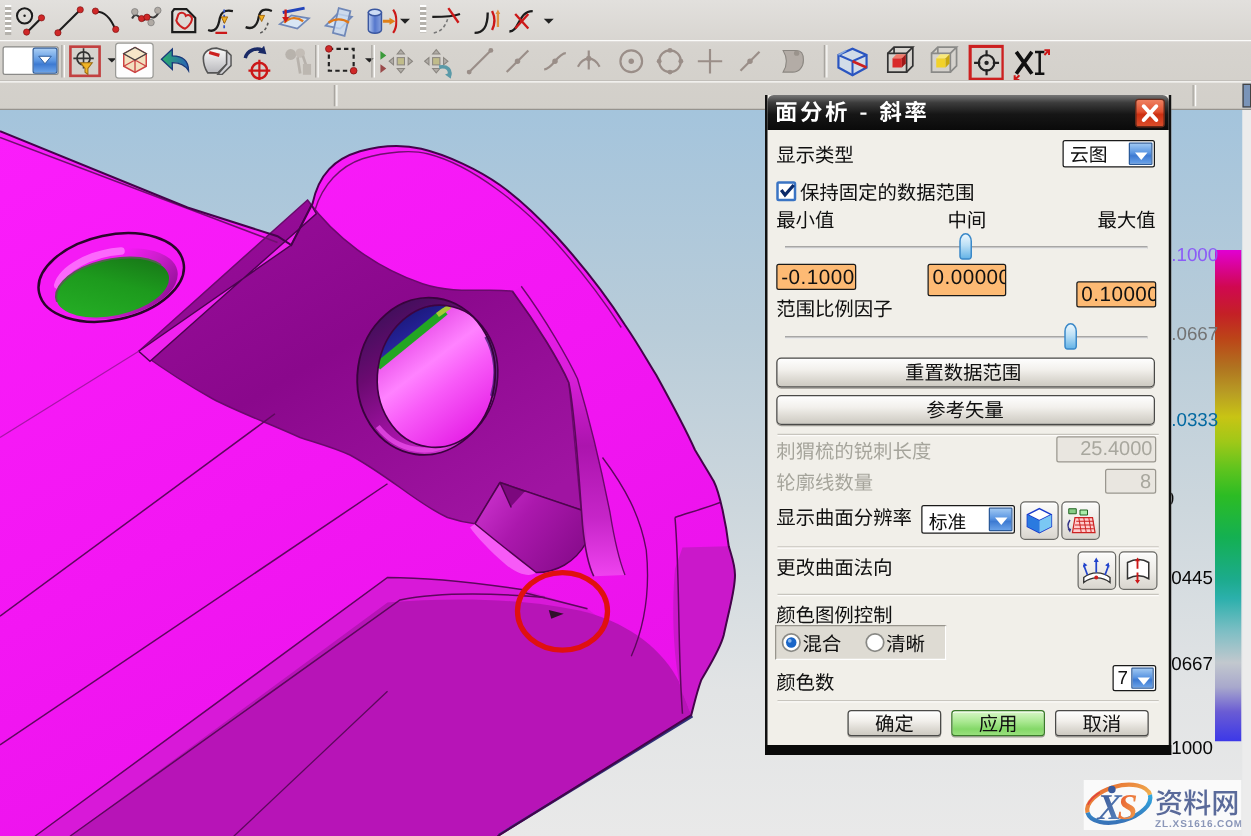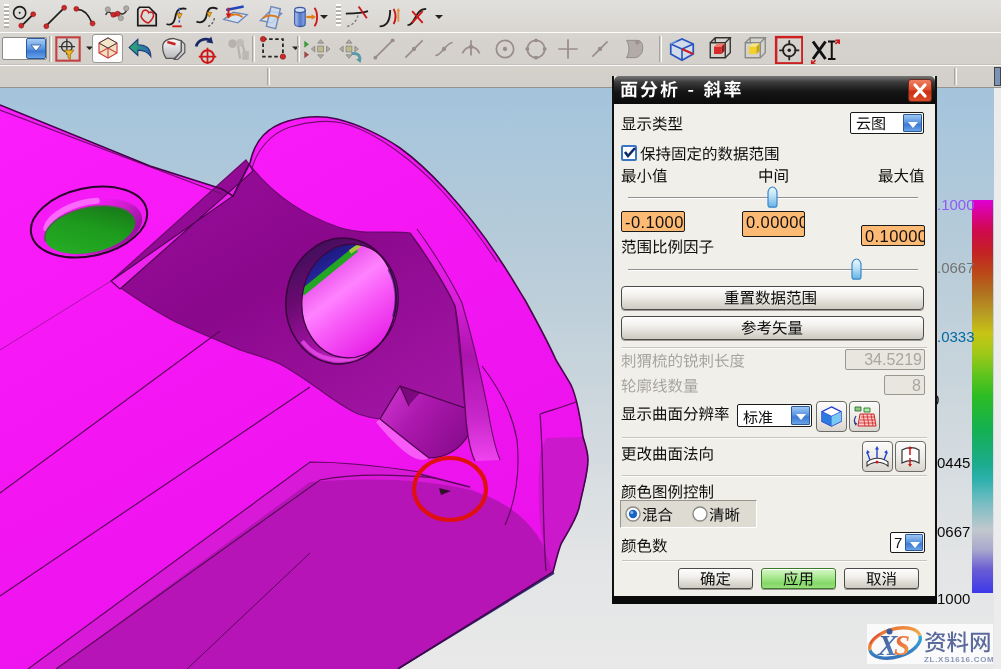--- a/index.html
+++ b/index.html
@@ -508,21 +508,21 @@
       <path fill="#111" d="M2.5 -8.4V-3.5H7.1V-2.5H2V-1.6H7.1V-0.2H0.8V0.7H14.7V-0.2H8.3V-1.6H13.7V-2.5H8.3V-3.5H13.1V-8.4H8.3V-9.3H14.6V-10.3H8.3V-11.5C10.1 -11.6 11.8 -11.8 13.1 -12L12.5 -12.9C10.1 -12.5 5.7 -12.2 2.1 -12.1C2.2 -11.9 2.3 -11.5 2.3 -11.2C3.8 -11.2 5.5 -11.3 7.1 -11.4V-10.3H0.9V-9.3H7.1V-8.4ZM3.6 -5.6H7.1V-4.4H3.6ZM8.3 -5.6H12V-4.4H8.3ZM3.6 -7.5H7.1V-6.4H3.6ZM8.3 -7.5H12V-6.4H8.3Z M25.6 -11.6H28.2V-10.2H25.6ZM22 -11.6H24.5V-10.2H22ZM18.4 -11.6H20.9V-10.2H18.4ZM18.4 -6.6V-0.1H16.4V0.8H30.1V-0.1H28V-6.6H23.2L23.4 -7.5H29.8V-8.4H23.6L23.7 -9.3H29.4V-12.4H17.3V-9.3H22.5L22.4 -8.4H16.6V-7.5H22.3L22.1 -6.6ZM19.6 -0.1V-1.1H26.9V-0.1ZM19.6 -4.3H26.9V-3.4H19.6ZM19.6 -5V-5.8H26.9V-5ZM19.6 -2.7H26.9V-1.8H19.6Z M37.9 -12.7C37.6 -12.1 37.1 -11.2 36.7 -10.7L37.5 -10.3C37.9 -10.8 38.4 -11.6 38.8 -12.3ZM32.4 -12.3C32.8 -11.6 33.2 -10.8 33.3 -10.2L34.2 -10.6C34.1 -11.2 33.7 -12 33.2 -12.6ZM37.4 -4C37 -3.2 36.5 -2.5 35.9 -2C35.3 -2.2 34.7 -2.5 34.1 -2.8C34.4 -3.2 34.6 -3.6 34.8 -4ZM32.7 -2.4C33.5 -2.1 34.3 -1.7 35.1 -1.3C34.1 -0.6 32.9 -0.1 31.6 0.2C31.8 0.4 32.1 0.8 32.2 1.1C33.6 0.7 34.9 0.1 36.1 -0.8C36.6 -0.5 37 -0.2 37.4 0.1L38.1 -0.7C37.8 -0.9 37.3 -1.2 36.8 -1.5C37.6 -2.4 38.3 -3.4 38.7 -4.8L38 -5.1L37.9 -5H35.3L35.6 -5.8L34.6 -6C34.5 -5.7 34.3 -5.3 34.2 -5H32.1V-4H33.7C33.4 -3.4 33 -2.8 32.7 -2.4ZM35 -13V-10.1H31.8V-9.2H34.6C33.9 -8.2 32.7 -7.2 31.6 -6.7C31.8 -6.5 32.1 -6.1 32.2 -5.9C33.2 -6.4 34.2 -7.2 35 -8.2V-6.3H36.1V-8.4C36.8 -7.8 37.8 -7.1 38.1 -6.7L38.8 -7.6C38.4 -7.8 37.1 -8.7 36.3 -9.2H39.2V-10.1H36.1V-13ZM40.7 -12.9C40.4 -10.2 39.7 -7.6 38.5 -5.9C38.7 -5.8 39.2 -5.4 39.3 -5.2C39.7 -5.8 40.1 -6.5 40.4 -7.2C40.7 -5.7 41.2 -4.3 41.8 -3.1C40.9 -1.6 39.7 -0.5 38 0.3C38.2 0.6 38.5 1 38.6 1.3C40.2 0.4 41.4 -0.6 42.3 -2C43.1 -0.7 44.1 0.4 45.3 1.1C45.5 0.8 45.8 0.4 46.1 0.2C44.8 -0.5 43.7 -1.6 43 -3.1C43.8 -4.7 44.3 -6.6 44.6 -8.9H45.7V-10H41.3C41.5 -10.9 41.7 -11.8 41.8 -12.7ZM43.5 -8.9C43.3 -7.1 42.9 -5.6 42.4 -4.3C41.8 -5.7 41.3 -7.3 41 -8.9Z M54 -3.7V1.3H55V0.6H59.8V1.2H60.9V-3.7H57.9V-5.6H61.3V-6.6H57.9V-8.3H60.8V-12.3H52.6V-7.7C52.6 -5.2 52.5 -1.8 50.9 0.6C51.1 0.7 51.6 1 51.8 1.2C53.1 -0.7 53.6 -3.3 53.7 -5.6H56.8V-3.7ZM53.8 -11.3H59.7V-9.3H53.8ZM53.8 -8.3H56.8V-6.6H53.7L53.8 -7.7ZM55 -0.3V-2.7H59.8V-0.3ZM49.1 -13V-9.9H47.2V-8.8H49.1V-5.4C48.3 -5.2 47.5 -4.9 46.9 -4.8L47.3 -3.6L49.1 -4.2V-0.2C49.1 0 49 0.1 48.8 0.1C48.6 0.1 48 0.1 47.4 0.1C47.5 0.4 47.7 0.9 47.7 1.1C48.7 1.1 49.3 1.1 49.6 0.9C50 0.7 50.2 0.4 50.2 -0.2V-4.6L52 -5.2L51.8 -6.2L50.2 -5.7V-8.8H51.9V-9.9H50.2V-13Z M63.2 0.2 64 1.2C65.1 0 66.5 -1.5 67.5 -2.8L66.9 -3.7C65.7 -2.3 64.2 -0.7 63.2 0.2ZM63.8 -8.2C64.7 -7.7 66 -6.9 66.6 -6.4L67.3 -7.3C66.6 -7.8 65.4 -8.5 64.4 -8.9ZM62.9 -5.2C63.8 -4.8 65.1 -4.1 65.8 -3.7L66.4 -4.6C65.8 -5 64.4 -5.6 63.5 -6ZM68.4 -8.4V-1C68.4 0.6 68.9 1 70.8 1C71.2 1 74.2 1 74.6 1C76.3 1 76.7 0.3 76.9 -1.8C76.5 -1.9 76 -2.1 75.8 -2.2C75.7 -0.5 75.5 -0.1 74.6 -0.1C73.9 -0.1 71.3 -0.1 70.8 -0.1C69.8 -0.1 69.5 -0.3 69.5 -1V-7.3H74.3V-4.5C74.3 -4.3 74.3 -4.2 74 -4.2C73.7 -4.2 72.8 -4.2 71.7 -4.2C71.8 -3.9 72 -3.4 72.1 -3.1C73.4 -3.1 74.3 -3.1 74.8 -3.3C75.4 -3.5 75.5 -3.8 75.5 -4.5V-8.4ZM71.9 -13V-11.7H67.6V-13H66.4V-11.7H62.9V-10.6H66.4V-9.1H67.6V-10.6H71.9V-9.1H73.1V-10.6H76.6V-11.7H73.1V-13Z M80.9 -9.7V-8.7H84.6V-7.4H81.6V-6.5H84.6V-5.2H80.7V-4.2H84.6V-1H85.7V-4.2H88.6C88.5 -3.3 88.3 -2.9 88.2 -2.8C88.1 -2.7 88 -2.7 87.8 -2.7C87.6 -2.7 87.1 -2.7 86.5 -2.7C86.7 -2.4 86.8 -2.1 86.8 -1.8C87.4 -1.8 87.9 -1.8 88.2 -1.8C88.6 -1.8 88.8 -1.9 89 -2.1C89.3 -2.4 89.5 -3.1 89.7 -4.7C89.7 -4.9 89.7 -5.2 89.7 -5.2H85.7V-6.5H89V-7.4H85.7V-8.7H89.6V-9.7H85.7V-10.9H84.6V-9.7ZM78.8 -12.4V1.2H79.9V0.5H90.6V1.2H91.8V-12.4ZM79.9 -0.5V-11.4H90.6V-0.5Z"></path>
     </svg>
     <div class="btn" style="left:7px;top:240px;width:303px;height:24px"></div>
     <svg style="position:absolute;left:127px;top:241.5px;overflow:visible" width="62" height="20" viewBox="0 -15.5 62 20">
       <path fill="#111" d="M8.5 -6.2C7.4 -5.5 5.5 -4.8 3.9 -4.4C4.2 -4.2 4.5 -3.8 4.7 -3.6C6.3 -4 8.2 -4.8 9.5 -5.7ZM9.8 -4.4C8.5 -3.4 5.9 -2.6 3.7 -2.2C3.9 -1.9 4.2 -1.6 4.4 -1.3C6.7 -1.8 9.3 -2.7 10.8 -3.9ZM11.8 -2.7C10.1 -1.1 6.5 -0.1 2.7 0.3C3 0.5 3.2 1 3.3 1.3C7.3 0.8 10.9 -0.3 12.8 -2.2ZM2.8 -9.2C3.1 -9.3 3.6 -9.3 6.3 -9.5C6 -9 5.8 -8.5 5.5 -8H0.8V-7H4.8C3.7 -5.7 2.2 -4.6 0.6 -3.9C0.9 -3.7 1.3 -3.2 1.5 -3C3.3 -3.9 5 -5.2 6.2 -7H9.4C10.6 -5.3 12.4 -3.9 14.2 -3.1C14.4 -3.4 14.7 -3.8 15 -4C13.4 -4.6 11.8 -5.7 10.7 -7H14.7V-8H6.9C7.1 -8.5 7.4 -9 7.6 -9.5L11.9 -9.7C12.3 -9.4 12.7 -9 12.9 -8.7L13.9 -9.4C13 -10.4 11.3 -11.7 9.9 -12.6L9 -12C9.6 -11.6 10.2 -11.1 10.8 -10.6L4.8 -10.4C5.8 -11 6.8 -11.7 7.7 -12.5L6.7 -13.1C5.6 -12 4 -11 3.5 -10.7C3.1 -10.5 2.7 -10.3 2.4 -10.3C2.6 -10 2.7 -9.4 2.8 -9.2Z M28.5 -12.3C27.3 -10.9 26 -9.6 24.4 -8.4H23.1V-10.2H26.5V-11.2H23.1V-13H21.9V-11.2H18V-10.2H21.9V-8.4H16.6V-7.4H23C20.8 -6 18.5 -4.9 16.1 -4C16.3 -3.8 16.6 -3.2 16.7 -3C18.1 -3.5 19.4 -4.2 20.8 -4.9C20.4 -4 20 -3.1 19.6 -2.4H26.5C26.3 -1 26.1 -0.3 25.7 -0C25.5 0.1 25.3 0.1 25 0.1C24.5 0.1 23.3 0.1 22.1 -0C22.4 0.3 22.5 0.7 22.5 1.1C23.7 1.1 24.8 1.1 25.3 1.1C25.9 1.1 26.3 1 26.6 0.7C27.1 0.3 27.5 -0.7 27.8 -2.8C27.8 -3 27.9 -3.4 27.9 -3.4H21.3L22 -4.9H28.6V-5.9H22.5C23.2 -6.3 24 -6.9 24.8 -7.4H30.1V-8.4H26.1C27.3 -9.5 28.4 -10.6 29.4 -11.8Z M34.9 -13.1C34.3 -11 33.2 -9 32 -7.7C32.3 -7.6 32.8 -7.3 33.1 -7.1C33.7 -7.8 34.4 -8.8 34.9 -9.9H38V-7.4C38 -7.1 38 -6.7 38 -6.4H31.9V-5.2H37.8C37.4 -3.2 35.9 -1.1 31.6 0.3C31.9 0.5 32.2 1 32.3 1.3C36.5 -0.1 38.2 -2.1 38.8 -4.3C40 -1.4 42 0.4 45.2 1.2C45.3 0.9 45.7 0.4 46 0.2C42.6 -0.6 40.6 -2.4 39.7 -5.2H45.6V-6.4H39.2L39.2 -7.4V-9.9H44.5V-11.1H35.5C35.7 -11.6 35.9 -12.2 36.1 -12.8Z M50.4 -10.3H58.1V-9.5H50.4ZM50.4 -11.8H58.1V-11H50.4ZM49.2 -12.5V-8.8H59.2V-12.5ZM47.3 -8.1V-7.2H61.2V-8.1ZM50.1 -4.2H53.7V-3.3H50.1ZM54.8 -4.2H58.5V-3.3H54.8ZM50.1 -5.8H53.7V-4.9H50.1ZM54.8 -5.8H58.5V-4.9H54.8ZM47.2 -0V0.9H61.3V-0H54.8V-0.9H60V-1.8H54.8V-2.6H59.7V-6.5H49V-2.6H53.7V-1.8H48.5V-0.9H53.7V-0Z"></path>
     </svg>
     <div class="groove" style="top:271px"></div>
     <svg style="position:absolute;left:7px;top:274.5px;overflow:visible" width="124" height="20" viewBox="0 -15.5 124 20">
       <path fill="#a5a49b" d="M9.7 -11.3V-2.7H10.8V-11.3ZM13.1 -12.7V-0.3C13.1 0 13 0.1 12.7 0.1C12.4 0.1 11.5 0.1 10.6 0.1C10.7 0.4 10.9 0.9 11 1.2C12.3 1.3 13.1 1.2 13.6 1C14 0.8 14.2 0.5 14.2 -0.3V-12.7ZM1.3 -8.6V-4.4H2.3V-7.6H4.3V-5.3C3.5 -3.6 1.9 -1.7 0.4 -0.8C0.6 -0.5 0.9 -0 1 0.3C2.2 -0.6 3.4 -2 4.3 -3.5V1.2H5.4V-3.1C6.3 -2.4 7.5 -1.4 8.1 -0.9L8.7 -2C8.2 -2.3 6.2 -3.7 5.4 -4.2V-7.6H7.5V-5.5C7.5 -5.3 7.4 -5.3 7.3 -5.3C7.1 -5.3 6.6 -5.3 6 -5.3C6.1 -5.1 6.2 -4.7 6.3 -4.4C7.2 -4.4 7.7 -4.4 8.1 -4.6C8.4 -4.7 8.5 -5 8.5 -5.5V-8.6H5.4V-10.1H8.9V-11.1H5.4V-12.9H4.3V-11.1H0.8V-10.1H4.3V-8.6Z M21.5 -12.5V-7.1H29.8V-12.5ZM20 -12.7C19.7 -12.2 19.3 -11.6 18.9 -11.1C18.5 -11.6 18 -12.1 17.4 -12.7L16.6 -12C17.2 -11.4 17.7 -10.8 18.1 -10.2C17.5 -9.5 16.7 -8.9 16.1 -8.4C16.3 -8.2 16.6 -7.7 16.8 -7.4C17.4 -7.9 18.1 -8.5 18.7 -9.2C18.9 -8.6 19.1 -7.9 19.2 -7.3C18.6 -5.8 17.4 -4.3 16.2 -3.5C16.5 -3.3 16.8 -2.8 17 -2.5C17.8 -3.2 18.7 -4.3 19.4 -5.4L19.4 -4.7C19.4 -2.7 19.3 -0.9 18.9 -0.4C18.8 -0.2 18.6 -0.2 18.4 -0.1C18 -0.1 17.5 -0.1 16.7 -0.2C16.9 0.2 17.1 0.6 17.1 1C17.7 1 18.4 1 18.9 0.9C19.2 0.9 19.5 0.7 19.7 0.4C20.4 -0.4 20.5 -2.5 20.5 -4.7C20.5 -6.6 20.4 -8.4 19.5 -10.1C20 -10.8 20.5 -11.5 20.9 -12.1ZM22.5 -9.4H24.9V-8.1H22.5ZM26 -9.4H28.7V-8.1H26ZM22.5 -11.6H24.9V-10.2H22.5ZM26 -11.6H28.7V-10.2H26ZM28 -5.3V-4.2H23.1V-5.3ZM22 -6.2V1.2H23.1V-1.4H28V-0C28 0.2 28 0.2 27.8 0.2C27.6 0.2 26.9 0.2 26.2 0.2C26.4 0.5 26.5 0.9 26.6 1.2C27.6 1.2 28.2 1.2 28.6 1C29 0.9 29.2 0.6 29.2 0V-6.2ZM23.1 -3.4H28V-2.3H23.1Z M40.4 -5.6V0.7H41.4V-5.6ZM37.9 -5.6V-3.9C37.9 -2.5 37.7 -0.8 35.5 0.5C35.7 0.6 36.1 1 36.2 1.3C38.6 -0.2 38.9 -2.1 38.9 -3.9V-5.6ZM42.9 -5.6V-0.6C42.9 0.4 43 0.6 43.2 0.8C43.4 1 43.7 1.1 44 1.1C44.2 1.1 44.5 1.1 44.7 1.1C45 1.1 45.2 1 45.4 0.9C45.6 0.8 45.8 0.6 45.8 0.3C45.9 0 46 -0.8 46 -1.5C45.7 -1.6 45.3 -1.7 45.1 -1.9C45.1 -1.2 45.1 -0.6 45.1 -0.3C45 -0.1 45 0 44.9 0.1C44.9 0.1 44.7 0.2 44.6 0.2C44.5 0.2 44.3 0.2 44.3 0.2C44.1 0.2 44.1 0.1 44 0.1C43.9 0 43.9 -0.2 43.9 -0.5V-5.6ZM40.1 -12.7C40.3 -12.2 40.6 -11.6 40.8 -11.1H36.8V-10.1H39.4C38.8 -9.2 37.9 -8 37.6 -7.7C37.4 -7.5 37.1 -7.3 36.9 -7.3C37 -7.1 37.2 -6.5 37.2 -6.2C37.7 -6.4 38.4 -6.4 44.2 -6.8C44.4 -6.5 44.7 -6.1 44.8 -5.8L45.7 -6.5C45.2 -7.4 44 -8.8 43.1 -9.8L42.3 -9.3C42.7 -8.8 43.1 -8.3 43.5 -7.8L38.8 -7.5C39.4 -8.2 40.1 -9.3 40.7 -10.1H45.6V-11.1H42C41.8 -11.7 41.4 -12.5 41.1 -13.1ZM33.8 -13V-10H31.8V-8.9H33.7C33.2 -6.8 32.3 -4.4 31.4 -3.1C31.6 -2.8 31.9 -2.3 32 -1.9C32.7 -2.9 33.3 -4.5 33.8 -6.2V1.2H34.9V-6.9C35.3 -6.1 35.8 -5.2 36 -4.7L36.7 -5.5C36.4 -6 35.2 -7.8 34.9 -8.3V-8.9H36.5V-10H34.9V-13Z M55.1 -6.6C55.9 -5.4 57 -3.9 57.4 -2.9L58.4 -3.5C57.9 -4.5 56.8 -6 56 -7.1ZM50.2 -13.1C50.1 -12.3 49.8 -11.3 49.6 -10.5H47.8V0.8H48.9V-0.4H53.2V-10.5H50.7C50.9 -11.2 51.2 -12.1 51.5 -12.8ZM48.9 -9.5H52.2V-6.2H48.9ZM48.9 -1.4V-5.2H52.2V-1.4ZM55.8 -13.1C55.3 -10.9 54.4 -8.8 53.4 -7.4C53.6 -7.3 54.1 -6.9 54.3 -6.8C54.9 -7.5 55.4 -8.4 55.8 -9.5H59.8C59.6 -3.3 59.3 -0.9 58.8 -0.4C58.7 -0.2 58.5 -0.1 58.2 -0.1C57.8 -0.1 56.9 -0.1 55.9 -0.2C56.1 0.1 56.2 0.6 56.2 0.9C57.1 1 58 1 58.6 0.9C59.1 0.9 59.5 0.8 59.8 0.3C60.4 -0.5 60.7 -2.9 60.9 -10C60.9 -10.1 60.9 -10.6 60.9 -10.6H56.2C56.5 -11.3 56.7 -12.1 56.9 -12.8Z M70 -8.9H74.9V-6H70ZM64.7 -13C64.2 -11.5 63.4 -10.1 62.5 -9.2C62.7 -9 63 -8.4 63.1 -8.1C63.6 -8.7 64.1 -9.4 64.5 -10.1H68.2V-11.3H65.1C65.3 -11.7 65.5 -12.2 65.7 -12.7ZM68.9 -9.9V-5H70.6C70.4 -2.6 69.9 -0.7 67.6 0.4C67.9 0.6 68.2 1 68.3 1.3C70.9 0 71.5 -2.2 71.7 -5H73V-0.5C73 0.7 73.3 1 74.3 1C74.6 1 75.5 1 75.7 1C76.6 1 76.9 0.5 77 -1.5C76.7 -1.6 76.2 -1.8 76 -2C76 -0.3 75.9 -0 75.6 -0C75.4 -0 74.7 -0 74.5 -0C74.2 -0 74.1 -0.1 74.1 -0.5V-5H76.1V-9.9H74.4C74.8 -10.7 75.3 -11.7 75.7 -12.6L74.5 -13C74.2 -12.1 73.6 -10.8 73.2 -9.9H70.9L71.9 -10.4C71.7 -11.1 71.1 -12.2 70.5 -13L69.5 -12.6C70 -11.7 70.6 -10.6 70.8 -9.9ZM64.8 1.1C65.1 0.9 65.5 0.7 68.1 -0.8C68 -1 67.9 -1.5 67.9 -1.8L66.1 -0.9V-4.3H68.1V-5.3H66.1V-7.4H67.8V-8.5H63.6V-7.4H65V-5.3H62.9V-4.3H65V-1C65 -0.4 64.6 -0 64.3 0.1C64.5 0.4 64.8 0.9 64.8 1.1Z M87.2 -11.3V-2.7H88.3V-11.3ZM90.6 -12.7V-0.3C90.6 0 90.5 0.1 90.2 0.1C89.9 0.1 89 0.1 88.1 0.1C88.2 0.4 88.4 0.9 88.5 1.2C89.8 1.3 90.6 1.2 91.1 1C91.5 0.8 91.7 0.5 91.7 -0.3V-12.7ZM78.8 -8.6V-4.4H79.8V-7.6H81.8V-5.3C81 -3.6 79.4 -1.7 77.9 -0.8C78.1 -0.5 78.4 -0 78.5 0.3C79.7 -0.6 80.9 -2 81.8 -3.5V1.2H82.9V-3.1C83.8 -2.4 85 -1.4 85.6 -0.9L86.2 -2C85.7 -2.3 83.7 -3.7 82.9 -4.2V-7.6H85V-5.5C85 -5.3 84.9 -5.3 84.8 -5.3C84.6 -5.3 84.1 -5.3 83.5 -5.3C83.6 -5.1 83.7 -4.7 83.8 -4.4C84.7 -4.4 85.2 -4.4 85.6 -4.6C85.9 -4.7 86 -5 86 -5.5V-8.6H82.9V-10.1H86.4V-11.1H82.9V-12.9H81.8V-11.1H78.3V-10.1H81.8V-8.6Z M104.9 -12.7C103.6 -11.1 101.3 -9.6 99.1 -8.7C99.4 -8.5 99.9 -8 100.1 -7.8C102.2 -8.8 104.5 -10.4 106.1 -12.2ZM93.9 -7V-5.8H96.8V-0.9C96.8 -0.2 96.5 0 96.2 0.1C96.4 0.4 96.6 0.9 96.7 1.1C97.1 0.9 97.7 0.7 101.9 -0.4C101.8 -0.7 101.8 -1.2 101.8 -1.5L98.1 -0.6V-5.8H100.5C101.7 -2.6 103.9 -0.3 107.2 0.8C107.3 0.4 107.7 -0 108 -0.3C105 -1.2 102.8 -3.1 101.7 -5.8H107.6V-7H98.1V-12.9H96.8V-7Z M114.5 -10V-8.6H112V-7.7H114.5V-5.1H120.5V-7.7H123V-8.6H120.5V-10H119.4V-8.6H115.6V-10ZM119.4 -7.7V-6H115.6V-7.7ZM120.2 -3.1C119.6 -2.3 118.6 -1.7 117.5 -1.2C116.4 -1.7 115.5 -2.4 114.8 -3.1ZM112.2 -4.1V-3.1H114.2L113.7 -2.9C114.3 -2.1 115.2 -1.3 116.2 -0.7C114.7 -0.3 113.1 0 111.5 0.2C111.6 0.4 111.9 0.9 111.9 1.1C113.9 0.9 115.8 0.5 117.4 -0.1C119 0.6 120.8 1 122.7 1.2C122.9 0.9 123.2 0.5 123.4 0.2C121.7 0.1 120.1 -0.2 118.7 -0.7C120.1 -1.4 121.2 -2.4 121.9 -3.8L121.2 -4.2L121 -4.1ZM115.8 -12.8C116 -12.4 116.3 -11.9 116.5 -11.5H110.5V-7.3C110.5 -4.9 110.3 -1.6 109.1 0.7C109.4 0.8 109.9 1.1 110.1 1.2C111.4 -1.2 111.6 -4.8 111.6 -7.3V-10.4H123.2V-11.5H117.8C117.6 -12 117.3 -12.6 117 -13.1Z"></path>
     </svg>
-    <div class="fldd" style="left:231px;top:273px;width:80px;height:21px;padding:1px 2px 0 0">34.5219</div>
+    <div class="fldd" style="left:231px;top:273px;width:80px;height:21px;padding:1px 2px 0 0">25.4000</div>
     <svg style="position:absolute;left:7px;top:299.5px;overflow:visible" width="78" height="20" viewBox="0 -15.5 78 20">
       <path fill="#a5a49b" d="M10 -13.1C9.3 -11.2 7.9 -8.9 5.8 -7.3C6.1 -7.1 6.4 -6.7 6.6 -6.5C8.3 -7.8 9.5 -9.5 10.4 -11.1C11.4 -9.3 12.8 -7.6 14 -6.6C14.2 -6.9 14.6 -7.3 14.9 -7.5C13.5 -8.5 11.9 -10.4 11 -12.3L11.2 -12.8ZM12.7 -6.6C11.7 -5.9 10.3 -5 9.1 -4.3V-7.3H7.9V-0.9C7.9 0.4 8.3 0.8 9.8 0.8C10.1 0.8 12.2 0.8 12.5 0.8C13.9 0.8 14.2 0.2 14.3 -1.9C14 -2 13.5 -2.2 13.3 -2.4C13.2 -0.6 13.1 -0.2 12.4 -0.2C12 -0.2 10.3 -0.2 10 -0.2C9.2 -0.2 9.1 -0.3 9.1 -0.9V-3.1C10.5 -3.7 12.2 -4.8 13.5 -5.6ZM1.2 -5.1C1.3 -5.3 1.8 -5.4 2.3 -5.4H3.6V-3.1L0.6 -2.6L0.9 -1.5L3.6 -2V1.2H4.6V-2.2L6.5 -2.6L6.4 -3.6L4.6 -3.3V-5.4H6.2V-6.4H4.6V-8.8H3.6V-6.4H2.2C2.7 -7.5 3.1 -8.8 3.4 -10.1H6.2V-11.2H3.7C3.9 -11.7 4 -12.3 4.1 -12.8L3 -13C2.9 -12.4 2.8 -11.8 2.7 -11.2H0.7V-10.1H2.4C2.1 -8.8 1.8 -7.8 1.6 -7.4C1.3 -6.7 1.1 -6.2 0.9 -6.1C1 -5.9 1.2 -5.4 1.2 -5.1Z M20.4 -7H23.5V-5.9H20.4ZM19.5 -7.7V-5.2H24.4V-7.7ZM20.9 -10.3C21.1 -10 21.3 -9.6 21.5 -9.3H18.8V-8.4H25V-9.3H22.7C22.5 -9.7 22.3 -10.2 22 -10.6ZM23.9 -4.4 23.7 -4.4H19.2V-3.6H22.8C22.4 -3.3 21.9 -3 21.5 -2.8V-2.2L18.5 -2.1L18.6 -1.1L21.5 -1.3V0C21.5 0.2 21.4 0.2 21.2 0.2C21 0.3 20.4 0.3 19.7 0.2C19.8 0.5 20 0.8 20 1.1C21 1.1 21.6 1.1 22 0.9C22.4 0.8 22.5 0.6 22.5 0.1V-1.4L25.1 -1.6L25.1 -2.4L22.5 -2.3V-2.5C23.3 -2.9 24.1 -3.4 24.8 -4L24.1 -4.5ZM25.6 -9.7V1.3H26.6V-8.7H28.8C28.5 -7.8 28 -6.6 27.5 -5.6C28.7 -4.4 29 -3.5 29 -2.7C29 -2.3 29 -1.9 28.7 -1.7C28.6 -1.6 28.4 -1.6 28.2 -1.6C27.9 -1.6 27.5 -1.6 27.1 -1.6C27.3 -1.3 27.4 -0.9 27.4 -0.6C27.8 -0.6 28.3 -0.6 28.6 -0.6C28.9 -0.6 29.2 -0.7 29.4 -0.9C29.9 -1.2 30.1 -1.8 30.1 -2.6C30.1 -3.5 29.8 -4.5 28.5 -5.7C29.1 -6.8 29.7 -8.2 30.2 -9.3L29.5 -9.7L29.3 -9.7ZM22.7 -12.8C22.9 -12.5 23.1 -12.1 23.2 -11.7H17.2V-6.9C17.2 -4.7 17.1 -1.6 16 0.6C16.2 0.7 16.7 1.1 16.9 1.3C18.1 -1.1 18.3 -4.5 18.3 -6.9V-10.7H30.2V-11.7H24.6C24.4 -12.1 24.1 -12.7 23.8 -13.1Z M31.8 -0.8 32.1 0.3C33.5 -0.2 35.4 -0.7 37.2 -1.2L37 -2.2C35.1 -1.7 33.1 -1.1 31.8 -0.8ZM41.9 -12.1C42.7 -11.7 43.7 -11.1 44.2 -10.7L44.8 -11.4C44.3 -11.8 43.4 -12.4 42.6 -12.7ZM32.1 -6.6C32.3 -6.7 32.7 -6.8 34.6 -7C33.9 -6 33.3 -5.2 33 -4.9C32.5 -4.3 32.2 -4 31.8 -3.9C32 -3.6 32.1 -3.1 32.2 -2.8C32.5 -3 33.1 -3.2 37 -4C36.9 -4.2 36.9 -4.6 37 -4.9L33.9 -4.4C35 -5.8 36.2 -7.5 37.2 -9.2L36.2 -9.8C35.9 -9.2 35.6 -8.6 35.3 -8L33.3 -7.8C34.2 -9.2 35.1 -10.8 35.8 -12.5L34.7 -13C34.1 -11.1 33 -9.1 32.6 -8.6C32.3 -8.1 32 -7.7 31.7 -7.7C31.9 -7.3 32.1 -6.8 32.1 -6.6ZM44.7 -5.4C44.1 -4.4 43.3 -3.5 42.3 -2.8C42 -3.6 41.8 -4.6 41.7 -5.7L45.6 -6.4L45.4 -7.5L41.5 -6.7C41.4 -7.4 41.4 -8.1 41.3 -8.8L45.2 -9.4L45 -10.4L41.3 -9.8C41.2 -10.9 41.2 -11.9 41.2 -13.1H40.1C40.1 -11.9 40.1 -10.8 40.2 -9.7L37.7 -9.3L37.9 -8.2L40.2 -8.6C40.3 -7.9 40.3 -7.2 40.4 -6.5L37.4 -6L37.6 -4.9L40.6 -5.5C40.7 -4.2 41 -3 41.3 -2.1C40 -1.2 38.5 -0.5 36.9 0C37.2 0.3 37.5 0.7 37.6 1C39.1 0.4 40.5 -0.2 41.7 -1C42.3 0.4 43.2 1.2 44.3 1.2C45.4 1.2 45.7 0.7 45.9 -1.1C45.7 -1.2 45.3 -1.4 45.1 -1.7C45 -0.3 44.8 0.1 44.4 0.1C43.7 0.1 43.2 -0.6 42.7 -1.7C43.9 -2.6 45 -3.7 45.7 -4.9Z M53.4 -12.7C53.1 -12.1 52.6 -11.2 52.2 -10.7L53 -10.3C53.4 -10.8 53.9 -11.6 54.3 -12.3ZM47.9 -12.3C48.3 -11.6 48.7 -10.8 48.8 -10.2L49.7 -10.6C49.6 -11.2 49.2 -12 48.7 -12.6ZM52.9 -4C52.5 -3.2 52 -2.5 51.4 -2C50.8 -2.2 50.2 -2.5 49.6 -2.8C49.9 -3.2 50.1 -3.6 50.3 -4ZM48.2 -2.4C49 -2.1 49.8 -1.7 50.6 -1.3C49.6 -0.6 48.4 -0.1 47.1 0.2C47.3 0.4 47.6 0.8 47.7 1.1C49.1 0.7 50.4 0.1 51.6 -0.8C52.1 -0.5 52.5 -0.2 52.9 0.1L53.6 -0.7C53.3 -0.9 52.8 -1.2 52.3 -1.5C53.1 -2.4 53.8 -3.4 54.2 -4.8L53.5 -5.1L53.4 -5H50.8L51.1 -5.8L50.1 -6C50 -5.7 49.8 -5.3 49.7 -5H47.6V-4H49.2C48.9 -3.4 48.5 -2.8 48.2 -2.4ZM50.5 -13V-10.1H47.3V-9.2H50.1C49.4 -8.2 48.2 -7.2 47.1 -6.7C47.3 -6.5 47.6 -6.1 47.7 -5.9C48.7 -6.4 49.7 -7.2 50.5 -8.2V-6.3H51.6V-8.4C52.3 -7.8 53.3 -7.1 53.6 -6.7L54.3 -7.6C53.9 -7.8 52.6 -8.7 51.8 -9.2H54.7V-10.1H51.6V-13ZM56.2 -12.9C55.9 -10.2 55.2 -7.6 54 -5.9C54.2 -5.8 54.7 -5.4 54.8 -5.2C55.2 -5.8 55.6 -6.5 55.9 -7.2C56.2 -5.7 56.7 -4.3 57.3 -3.1C56.4 -1.6 55.2 -0.5 53.5 0.3C53.7 0.6 54 1 54.1 1.3C55.7 0.4 56.9 -0.6 57.8 -2C58.6 -0.7 59.6 0.4 60.8 1.1C61 0.8 61.3 0.4 61.6 0.2C60.3 -0.5 59.2 -1.6 58.5 -3.1C59.3 -4.7 59.8 -6.6 60.1 -8.9H61.2V-10H56.8C57 -10.9 57.2 -11.8 57.3 -12.7ZM59 -8.9C58.8 -7.1 58.4 -5.6 57.9 -4.3C57.3 -5.7 56.8 -7.3 56.5 -8.9Z M65.9 -10.3H73.6V-9.5H65.9ZM65.9 -11.8H73.6V-11H65.9ZM64.7 -12.5V-8.8H74.7V-12.5ZM62.8 -8.1V-7.2H76.7V-8.1ZM65.6 -4.2H69.2V-3.3H65.6ZM70.3 -4.2H74V-3.3H70.3ZM65.6 -5.8H69.2V-4.9H65.6ZM70.3 -5.8H74V-4.9H70.3ZM62.7 -0V0.9H76.8V-0H70.3V-0.9H75.5V-1.8H70.3V-2.6H75.2V-6.5H64.5V-2.6H69.2V-1.8H64V-0.9H69.2V-0Z"></path>
     </svg>
     <div class="fldd" style="left:270px;top:299px;width:41px;height:20px;padding:1px 3px 0 0">8</div>
     <svg style="position:absolute;left:7px;top:327.5px;overflow:visible" width="108" height="20" viewBox="0 -15.5 108 20">
       <path fill="#111" d="M3.8 -8.8H11.7V-7.2H3.8ZM3.8 -11.3H11.7V-9.7H3.8ZM2.7 -12.3V-6.3H12.9V-12.3ZM12.7 -5.1C12.2 -4.1 11.3 -2.8 10.6 -2L11.5 -1.5C12.2 -2.3 13.1 -3.6 13.7 -4.7ZM1.9 -4.6C2.6 -3.6 3.3 -2.2 3.7 -1.4L4.6 -1.9C4.3 -2.7 3.5 -4 2.8 -5ZM8.9 -5.7V-0.6H6.6V-5.7H5.5V-0.6H0.6V0.5H14.9V-0.6H10V-5.7Z M19.1 -5.4C18.5 -3.7 17.3 -2 16 -0.9C16.3 -0.7 16.9 -0.4 17.1 -0.2C18.3 -1.4 19.6 -3.2 20.3 -5.1ZM26.1 -5C27.2 -3.5 28.4 -1.5 28.8 -0.2L30 -0.7C29.5 -2 28.3 -4 27.2 -5.4ZM17.8 -11.9V-10.7H28.7V-11.9ZM16.4 -8.1V-7H22.6V-0.3C22.6 -0 22.6 0 22.3 0C22 0 21 0 19.9 0C20.1 0.4 20.3 0.9 20.3 1.2C21.7 1.2 22.6 1.2 23.2 1C23.7 0.8 23.9 0.5 23.9 -0.3V-7H30.1V-8.1Z M40 -12.9V-9.9H37.4V-12.9H36.2V-9.9H32.5V1.2H33.6V0.2H43.9V1.2H45V-9.9H41.1V-12.9ZM33.6 -0.9V-4.3H36.2V-0.9ZM43.9 -0.9H41.1V-4.3H43.9ZM37.4 -0.9V-4.3H40V-0.9ZM33.6 -5.4V-8.8H36.2V-5.4ZM43.9 -5.4H41.1V-8.8H43.9ZM37.4 -5.4V-8.8H40V-5.4Z M52.5 -5.2H55.8V-3.4H52.5ZM52.5 -6.1V-7.8H55.8V-6.1ZM52.5 -2.5H55.8V-0.7H52.5ZM47.4 -12V-10.9H53.4C53.3 -10.2 53.1 -9.5 52.9 -8.9H48.1V1.2H49.2V0.4H59.2V1.2H60.4V-8.9H54.1L54.7 -10.9H61.1V-12ZM49.2 -0.7V-7.8H51.5V-0.7ZM59.2 -0.7H56.9V-7.8H59.2Z M72.4 -12.7 71.4 -12.3C72.5 -10 74.3 -7.5 76 -6.1C76.2 -6.4 76.6 -6.8 76.9 -7.1C75.3 -8.3 73.4 -10.6 72.4 -12.7ZM67 -12.7C66.1 -10.3 64.5 -8.2 62.7 -6.9C63 -6.6 63.5 -6.2 63.7 -6C64.1 -6.3 64.5 -6.7 64.9 -7.1V-6H67.9C67.5 -3.4 66.7 -0.9 63 0.3C63.3 0.5 63.6 1 63.7 1.3C67.7 -0.1 68.7 -2.9 69.1 -6H73.3C73.2 -2.1 72.9 -0.6 72.5 -0.2C72.4 -0.1 72.2 -0 71.9 -0C71.5 -0 70.6 -0 69.5 -0.1C69.8 0.2 69.9 0.7 69.9 1C70.9 1.1 71.9 1.1 72.4 1.1C72.9 1 73.3 0.9 73.6 0.5C74.1 -0.1 74.3 -1.8 74.6 -6.6C74.6 -6.8 74.6 -7.2 74.6 -7.2H65C66.3 -8.6 67.5 -10.4 68.3 -12.4Z M83.9 -9.9C83.9 -8.3 83.7 -6.3 83.3 -5.1L84.2 -4.9C84.6 -6.2 84.8 -8.2 84.8 -9.8ZM85.6 -12.9V-7.1C85.6 -4.3 85.3 -1.6 82.8 0.4C83 0.6 83.4 1 83.5 1.2C86.3 -1 86.6 -4 86.6 -7.1V-12.9ZM78.9 -9.5C79.2 -8.7 79.4 -7.6 79.4 -6.9L80.3 -7.1C80.3 -7.8 80 -8.9 79.7 -9.7ZM87.7 -9.5C87.9 -8.7 88.2 -7.6 88.2 -6.9L89.1 -7.1C89.1 -7.8 88.8 -8.9 88.5 -9.7ZM79.6 -12.6C79.9 -12.1 80.2 -11.5 80.4 -11H78.3V-10H83.2V-11H81.5C81.3 -11.5 81 -12.3 80.6 -12.9ZM78.4 -4V-3.1H80.2C80.1 -1.8 79.8 -0.4 78.4 0.5C78.6 0.7 78.9 1 79.1 1.3C80.7 0.1 81.2 -1.6 81.3 -3.1H83.2V-4H81.3V-5.9H83.3V-6.9H82C82.3 -7.6 82.6 -8.7 82.8 -9.5L81.9 -9.8C81.7 -8.9 81.4 -7.7 81.1 -6.9H78.2V-5.9H80.2V-4ZM88.5 -12.7C88.8 -12.2 89.1 -11.5 89.3 -11H87.1V-10H92.2V-11H90.5C90.2 -11.6 89.9 -12.4 89.5 -13ZM87.1 -3.6V-2.6H89.1V1.2H90.2V-2.6H92.2V-3.6H90.2V-5.8H92.4V-6.8H90.9C91.2 -7.6 91.5 -8.7 91.8 -9.6L90.8 -9.8C90.7 -8.9 90.3 -7.7 90 -6.8H87V-5.8H89.1V-3.6Z M105.8 -10C105.3 -9.3 104.3 -8.5 103.6 -8L104.5 -7.4C105.2 -7.9 106.1 -8.6 106.8 -9.4ZM93.9 -5.2 94.5 -4.3C95.5 -4.8 96.8 -5.5 97.9 -6.1L97.7 -7C96.3 -6.3 94.8 -5.6 93.9 -5.2ZM94.3 -9.3C95.2 -8.8 96.2 -8 96.7 -7.5L97.5 -8.2C97 -8.7 95.9 -9.4 95.1 -9.9ZM103.5 -6.3C104.6 -5.7 105.9 -4.7 106.5 -4.1L107.4 -4.8C106.7 -5.4 105.4 -6.4 104.3 -6.9ZM93.8 -3.1V-2H100.1V1.2H101.4V-2H107.7V-3.1H101.4V-4.4H100.1V-3.1ZM99.7 -12.8C100 -12.5 100.3 -12 100.5 -11.6H94.1V-10.6H99.8C99.3 -9.8 98.8 -9.2 98.6 -9C98.4 -8.7 98.1 -8.5 97.9 -8.5C98 -8.2 98.2 -7.7 98.2 -7.5C98.5 -7.6 98.8 -7.7 100.6 -7.8C99.9 -7 99.2 -6.4 98.9 -6.2C98.3 -5.8 97.9 -5.5 97.6 -5.4C97.7 -5.1 97.9 -4.6 97.9 -4.4C98.3 -4.5 98.8 -4.6 102.9 -5C103 -4.7 103.2 -4.4 103.3 -4.2L104.2 -4.6C103.9 -5.3 103.1 -6.4 102.4 -7.2L101.5 -6.9C101.8 -6.6 102.1 -6.2 102.3 -5.9L99.6 -5.6C100.9 -6.7 102.3 -8.1 103.5 -9.5L102.6 -10.1C102.3 -9.6 101.9 -9.2 101.5 -8.8L99.5 -8.7C100 -9.2 100.5 -9.9 101 -10.6H107.6V-11.6H101.8C101.6 -12.1 101.2 -12.7 100.9 -13.1Z"></path>
     </svg>
     <div class="combo" style="left:123px;top:328px;width:75px;height:23px">
       <div class="cbtn"></div>
     </div>

